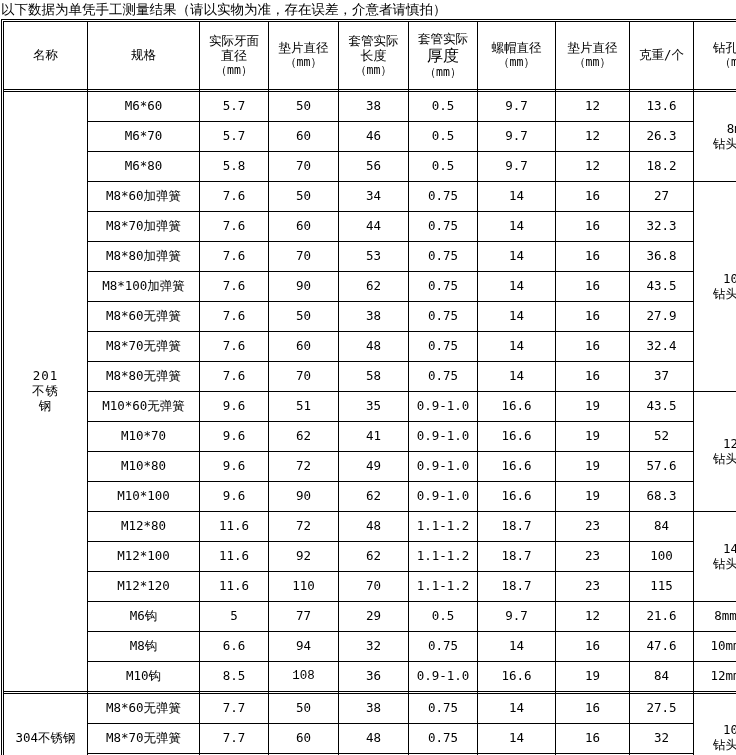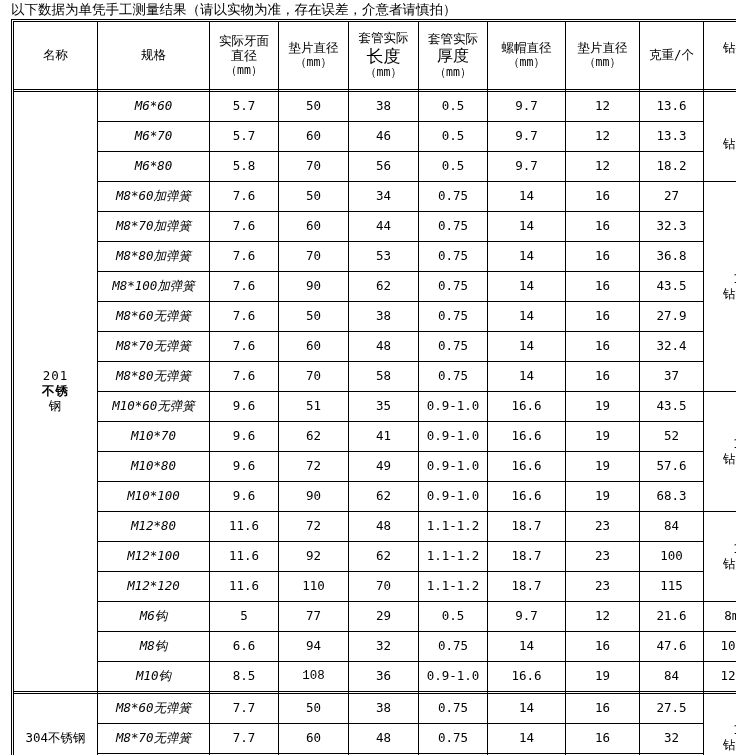--- a/index.html
+++ b/index.html
@@ -12,21 +12,20 @@
     height: 755px;
     font-family: "DejaVu Sans", "Liberation Sans", sans-serif;
     color: #000000;
     overflow: hidden;
   }
   #page {
     position: relative;
     width: 736px;
     height: 568px;
     box-sizing: border-box;
-    padding-left: 10px;
   }
   .title-bar {
     height: 19px;
     line-height: 19px;
     font-size: 13.5px;
     letter-spacing: 0px;
     white-space: nowrap;
     padding-left: 1px;
     font-family: "DejaVu Sans", "Liberation Sans", sans-serif;
   }
@@ -70,21 +69,21 @@
   .hdr .u { display: block; font-size: 11.5px; }
 
   
   .cat {
     font-family: "DejaVu Sans", "Liberation Sans", sans-serif;
     font-size: 21px;
     line-height: 1.45;
     letter-spacing: 1px;
   }
   .cat .l1 { display: block; }
-  .cat .l2 { display: block; font-weight: bold; }
+  .cat .l2 { display: block; }
   .cat .l3 { display: block; }
   .cat-s {
     font-family: "DejaVu Sans", "Liberation Sans", sans-serif;
     font-size: 19px;
     line-height: 1.45;
   }
 
   
   .drill {
     font-family: "DejaVu Sans", "Liberation Sans", sans-serif;
@@ -95,21 +94,20 @@
   .drill .d2 { display: block; }
   .drill-inline {
     font-family: "DejaVu Sans", "Liberation Sans", sans-serif;
     font-size: 12.5px;
     white-space: nowrap;
   }
   .spec-name {
     font-family: "DejaVu Sans Mono", "Liberation Mono", monospace;
     font-size: 12.5px;
     white-space: nowrap;
-    font-style: italic;
   }
   .num {
     font-family: "DejaVu Sans Mono", "Liberation Mono", monospace;
     font-size: 13px;
   }
   tr.datarow > td { height: 29px; }
 </style>
 </head>
 <body>
 
@@ -142,21 +140,21 @@
           <span>实际牙面</span>
           <span class="u" style="font-size:13px">直径</span>
           <span class="u">（mm）</span>
         </td>
         <td class="hdr sep-r">
           <span>垫片直径</span>
           <span class="u">（mm）</span>
         </td>
         <td class="hdr sep-r">
           <span>套管实际</span>
-          <span class="u" style="font-size:17px">长度</span>
+          <span class="u" style="font-size:13px">长度</span>
           <span class="u">（mm）</span>
         </td>
         <td class="hdr sep-r">
           <span>套管实际</span>
           <span class="u" style="font-size:16px">厚度</span>
           <span class="u">（mm）</span>
         </td>
         <td class="hdr sep-r">
           <span>螺帽直径</span>
           <span class="u">（mm）</span>
@@ -195,21 +193,21 @@
           </td>
         </tr>
         <tr class="datarow">
           <td class="spec-name sep-r">M6*70</td>
           <td class="num sep-r">5.7</td>
           <td class="num sep-r">60</td>
           <td class="num sep-r">46</td>
           <td class="num sep-r">0.5</td>
           <td class="num sep-r">9.7</td>
           <td class="num sep-r">12</td>
-          <td class="num sep-r">13.3</td>
+          <td class="num sep-r">26.3</td>
         </tr>
         <tr class="datarow">
           <td class="spec-name sep-r">M6*80</td>
           <td class="num sep-r">5.8</td>
           <td class="num sep-r">70</td>
           <td class="num sep-r">56</td>
           <td class="num sep-r">0.5</td>
           <td class="num sep-r">9.7</td>
           <td class="num sep-r">12</td>
           <td class="num sep-r">18.2</td>

